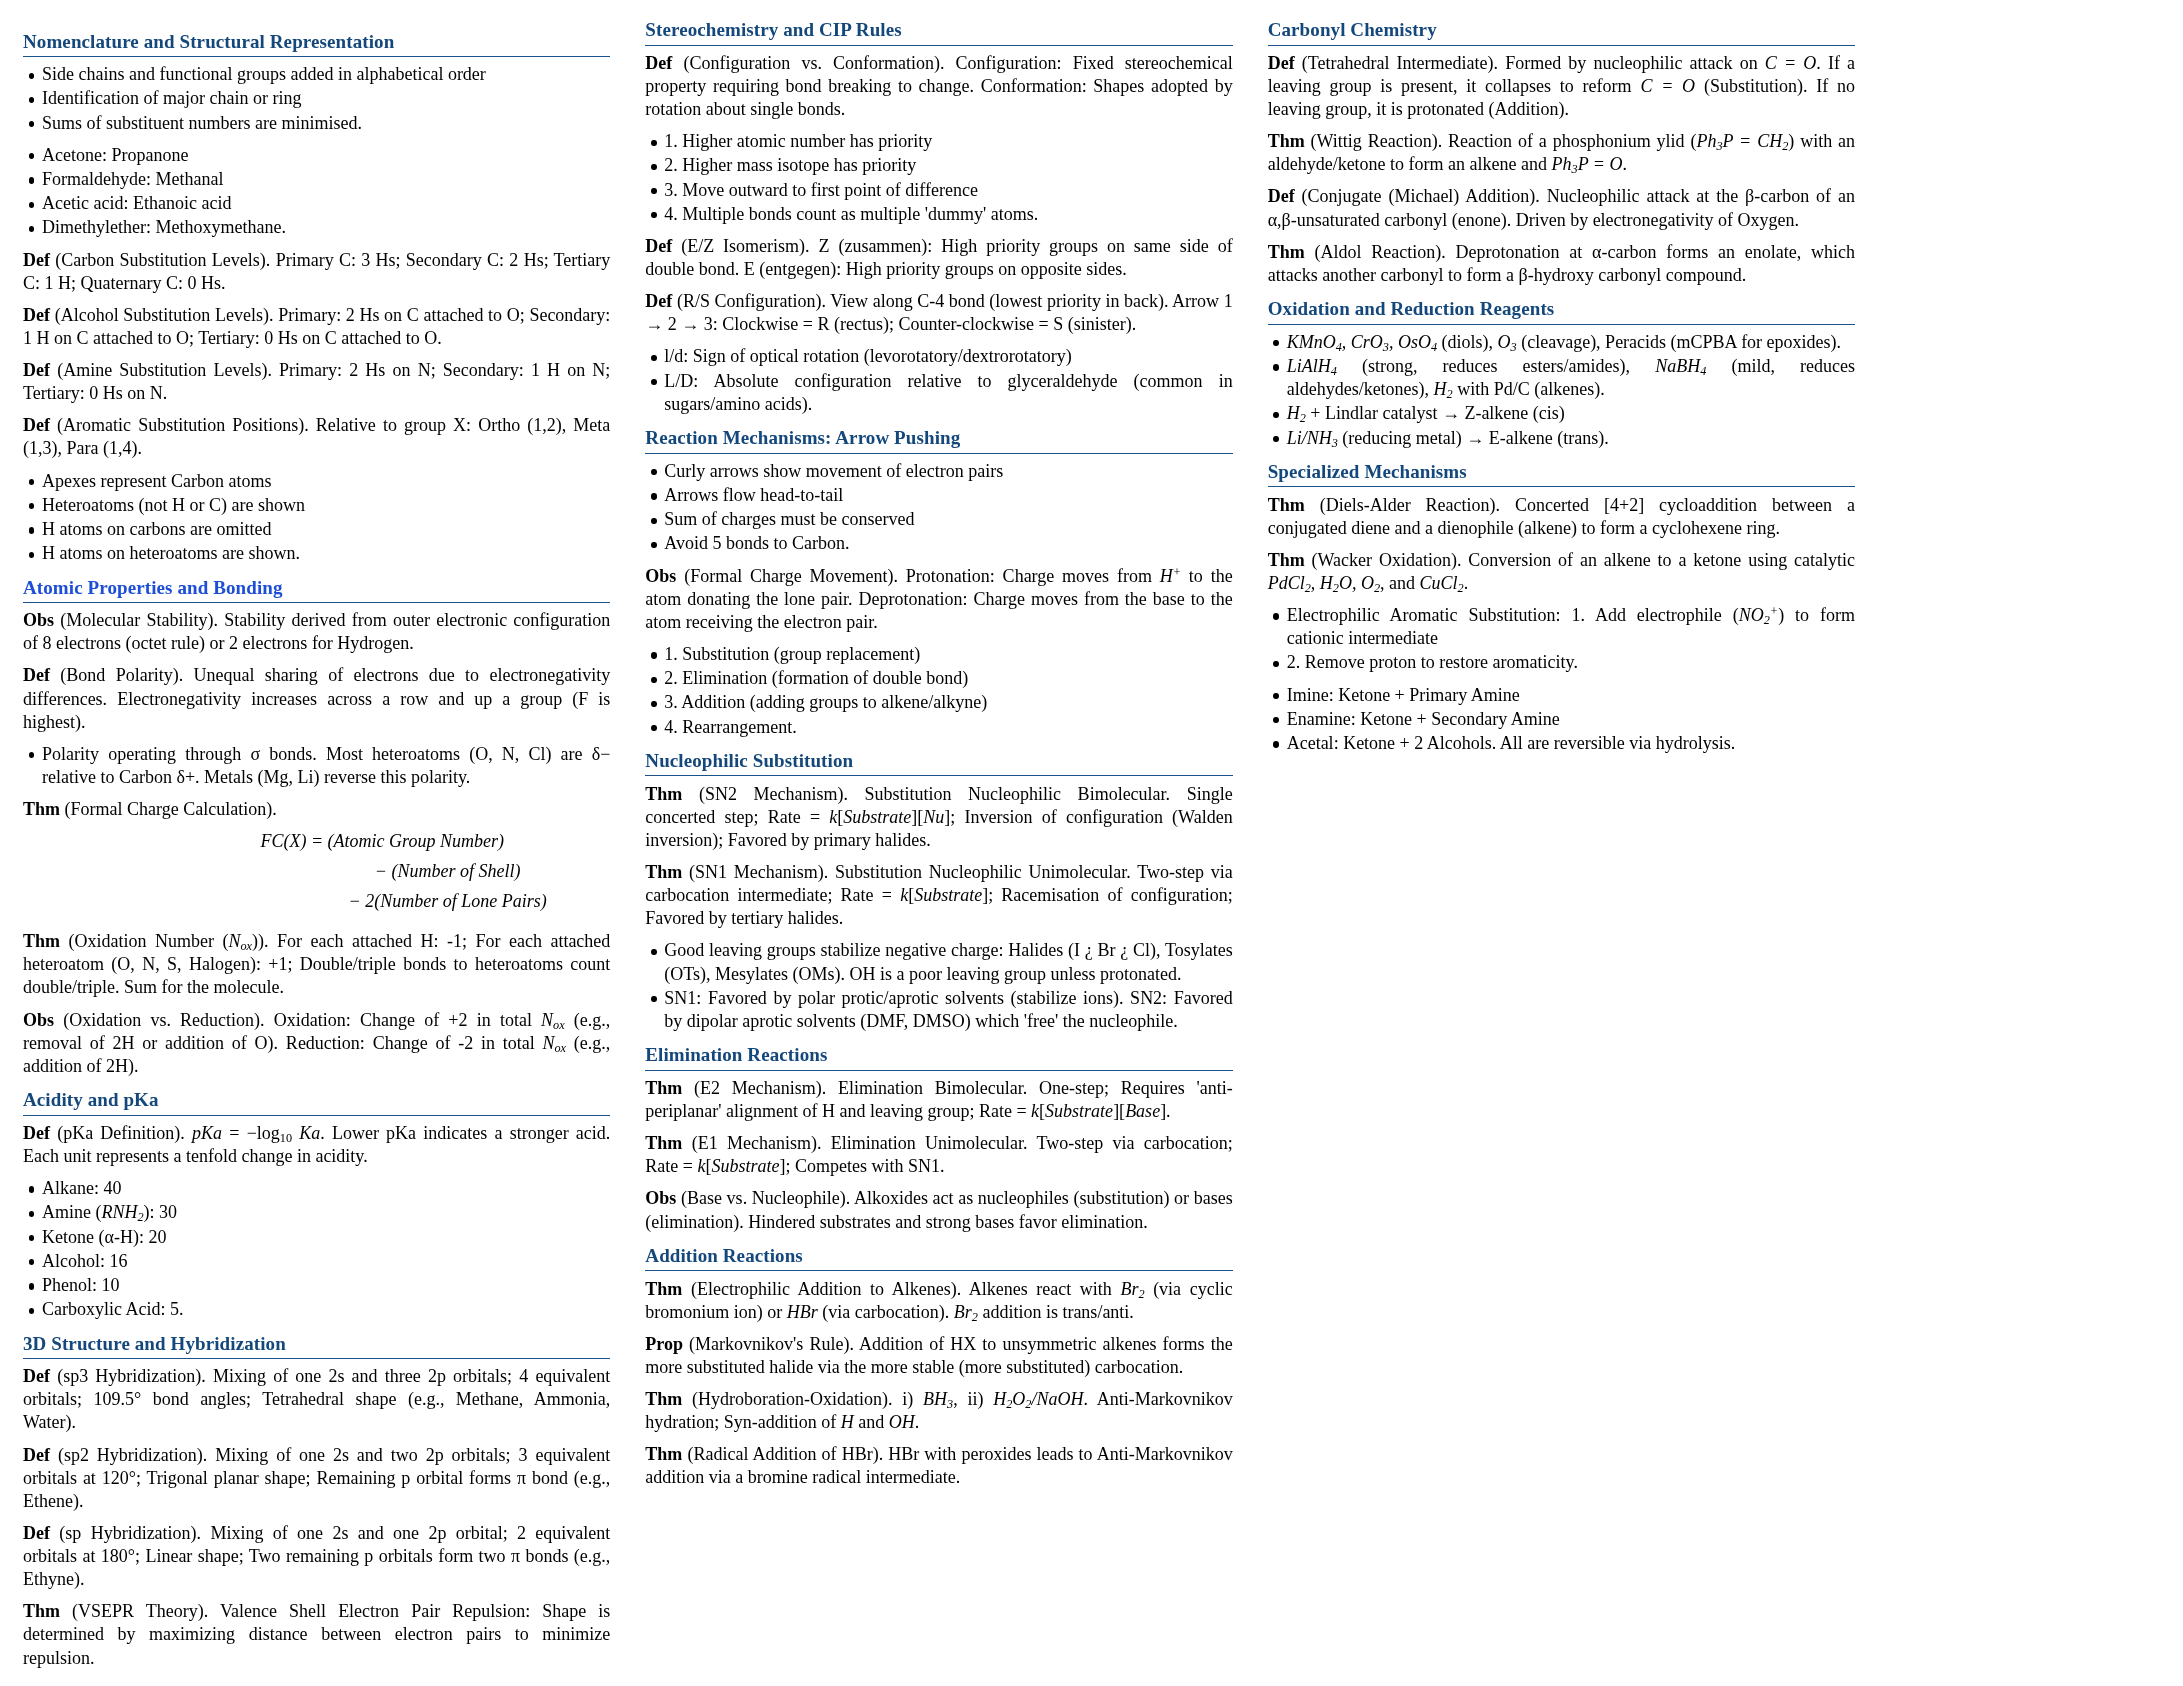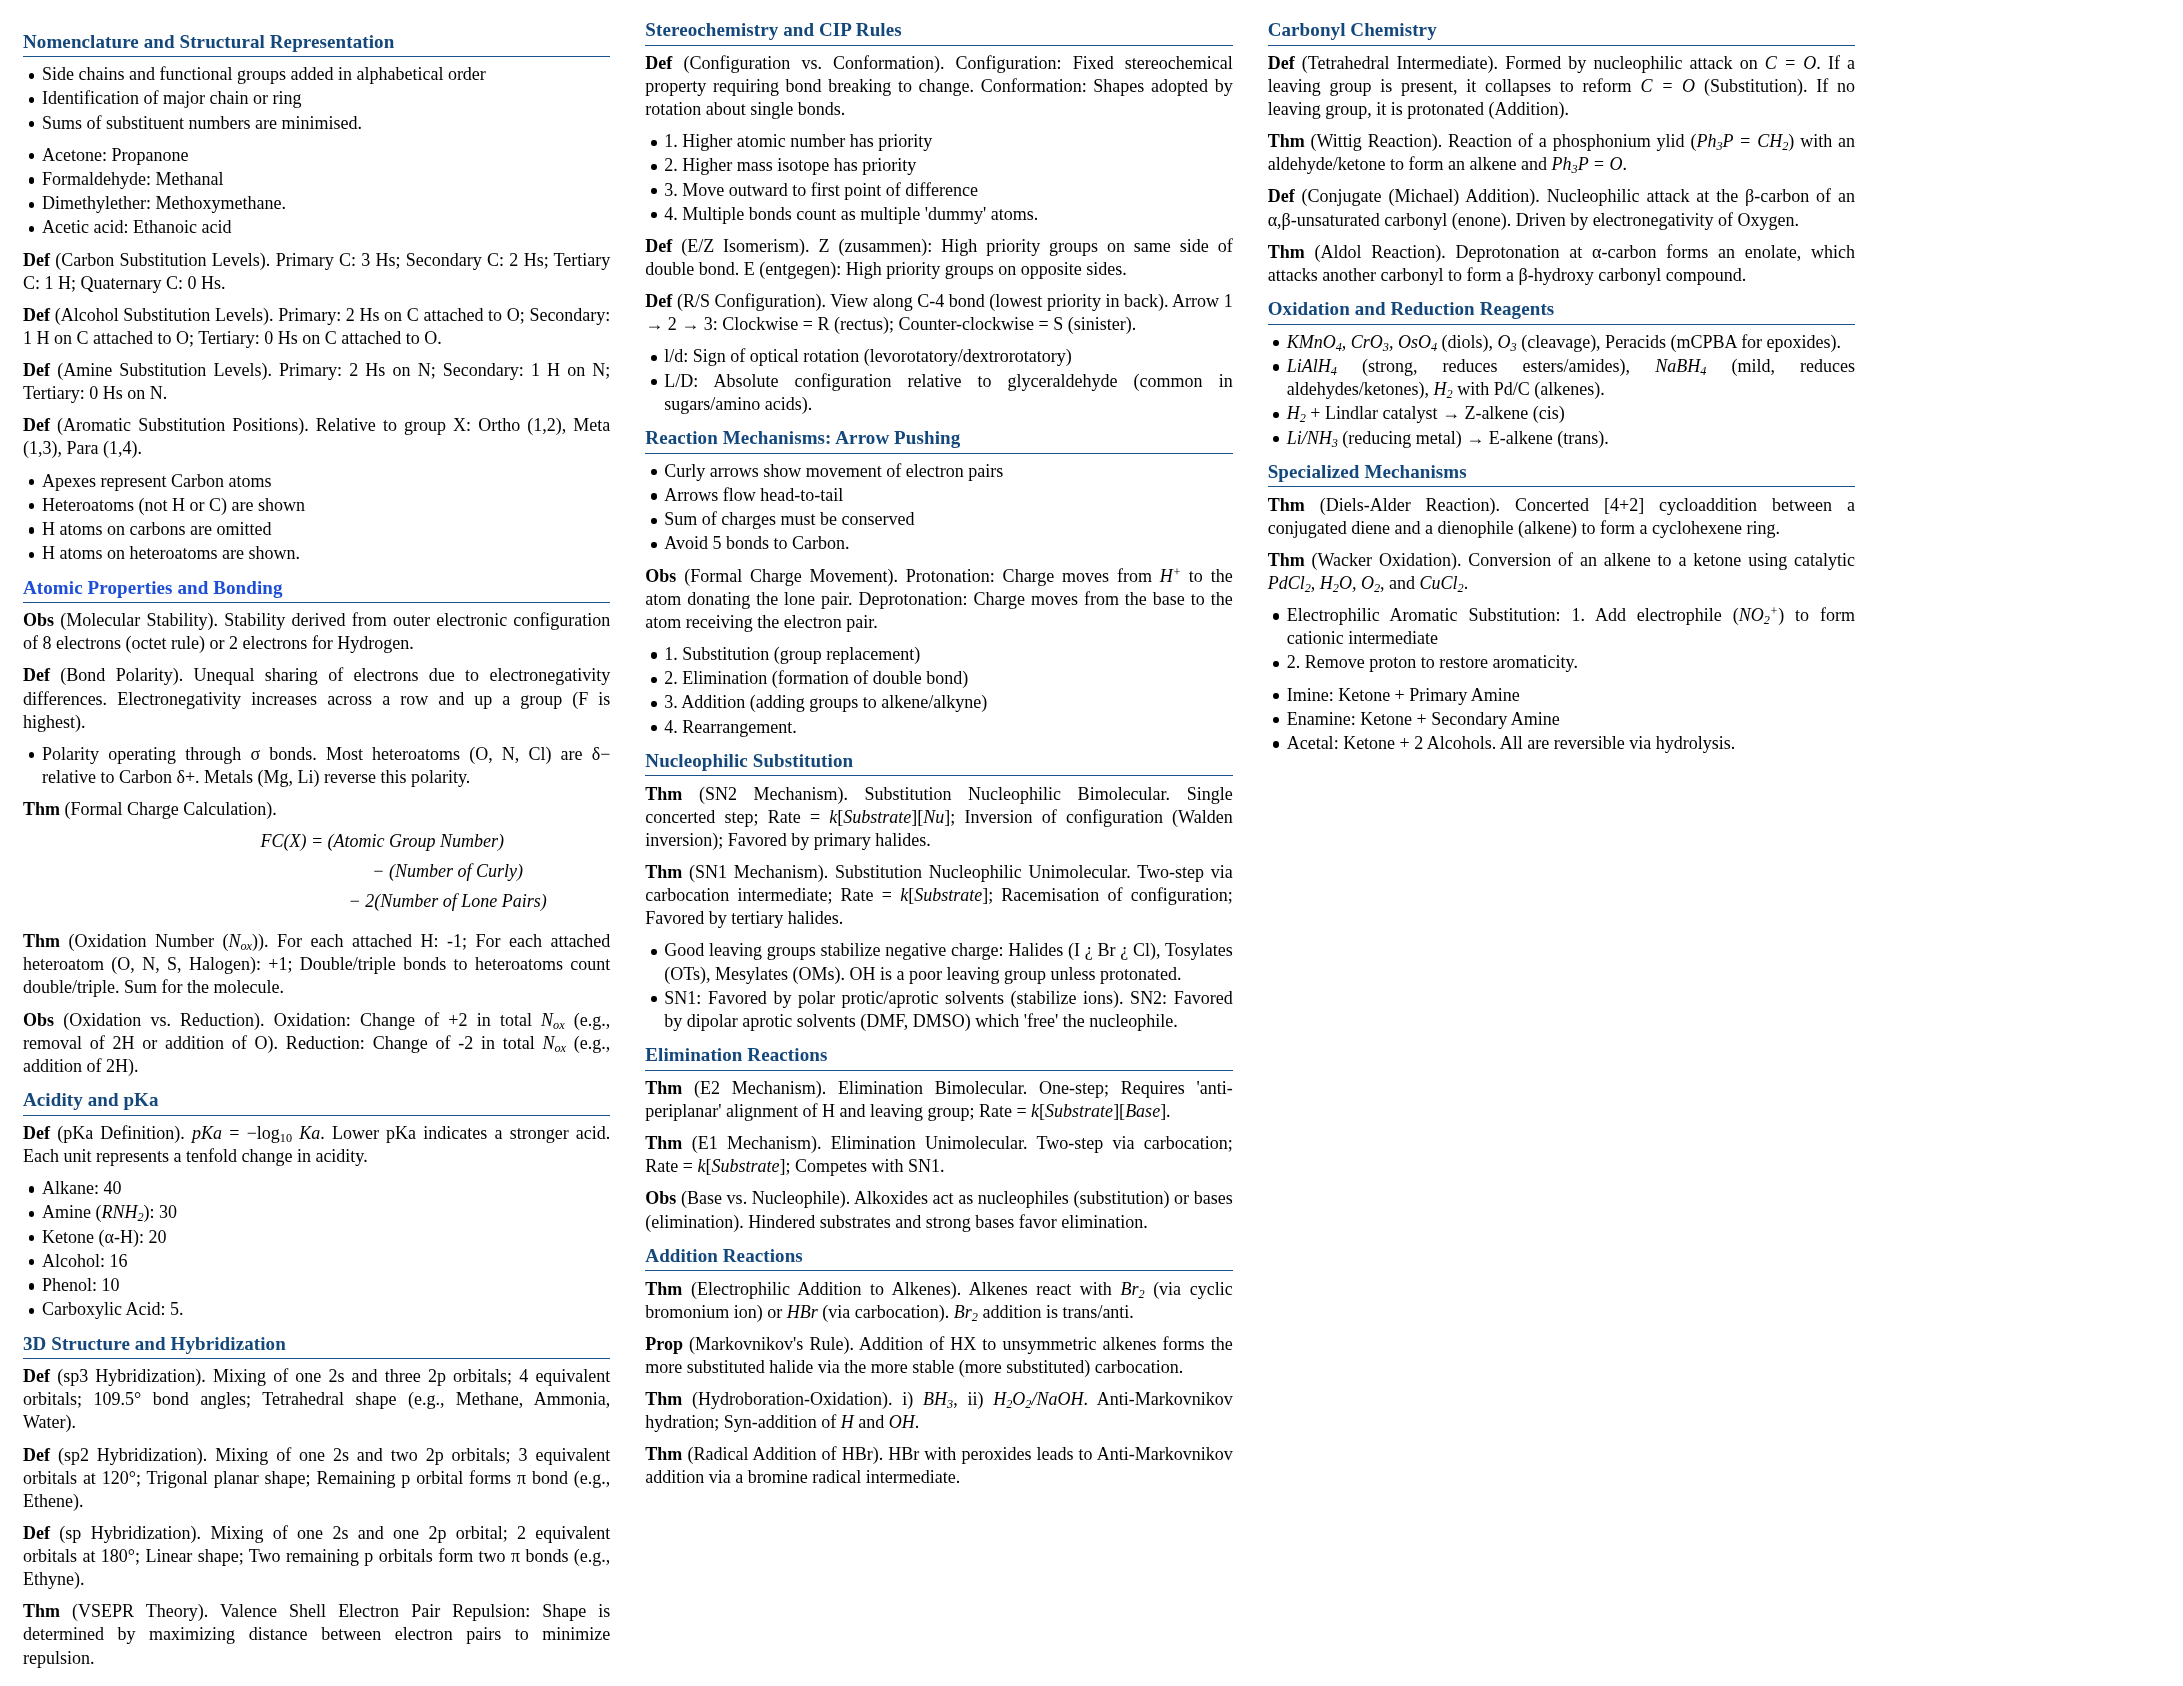--- a/index.html
+++ b/index.html
@@ -103,22 +103,22 @@
     <div class="section-title" style="color: rgb(20, 72, 124);">Nomenclature and Structural Representation</div>
     <hr class="section-rule" style="border-top-color: rgb(27, 82, 136);">
     <ul class="bullets">
       <li>Side chains and functional groups added in alphabetical order</li>
       <li>Identification of major chain or ring</li>
       <li>Sums of substituent numbers are minimised.</li>
     </ul>
     <ul class="bullets">
       <li>Acetone: Propanone</li>
       <li>Formaldehyde: Methanal</li>
+      <li>Acetic acid: Ethanoic acid</li>
       <li>Dimethylether: Methoxymethane.</li>
-      <li>Acetic acid: Ethanoic acid</li>
     </ul>
     <p class="para"><span class="lead">Def</span> <span>(Carbon Substitution Levels).</span> <span>Primary C: 3 Hs; Secondary C: 2 Hs; Tertiary C: 1 H; Quaternary C: 0 Hs.</span></p>
     <p class="para"><span class="lead">Def</span> <span>(Alcohol Substitution Levels).</span> <span>Primary: 2 Hs on C attached to O; Secondary: 1 H on C attached to O; Tertiary: 0 Hs on C attached to O.</span></p>
     <p class="para"><span class="lead">Def</span> <span>(Amine Substitution Levels).</span> <span>Primary: 2 Hs on N; Secondary: 1 H on N; Tertiary: 0 Hs on N.</span></p>
     <p class="para"><span class="lead">Def</span> <span>(Aromatic Substitution Positions).</span> <span>Relative to group X: Ortho (1,2), Meta (1,3), Para (1,4).</span></p>
     <ul class="bullets">
       <li>Apexes represent Carbon atoms</li>
       <li>Heteroatoms (not H or C) are shown</li>
       <li>H atoms on carbons are omitted</li>
       <li>H atoms on heteroatoms are shown.</li>
@@ -129,21 +129,21 @@
     <div class="section-title" style="color: #1d4ed8;">Atomic Properties and Bonding</div>
     <hr class="section-rule" style="border-top-color: rgb(27, 82, 136);">
     <p class="para"><span class="lead">Obs</span> <span>(Molecular Stability).</span> <span>Stability derived from outer electronic configuration of 8 electrons (octet rule) or 2 electrons for Hydrogen.</span></p>
     <p class="para"><span class="lead">Def</span> <span>(Bond Polarity).</span> <span>Unequal sharing of electrons due to electronegativity differences. Electronegativity increases across a row and up a group (F is highest).</span></p>
     <ul class="bullets">
       <li>Polarity operating through σ bonds. Most heteroatoms (O, N, Cl) are δ− relative to Carbon δ+. Metals (Mg, Li) reverse this polarity.</li>
     </ul>
     <p class="para"><span class="lead">Thm</span> <span>(Formal Charge Calculation).</span></p>
     <div class="eq-block">
       <div class="eq-line l1">FC(X) = (Atomic Group Number)</div>
-      <div class="eq-line l2">− (Number of Curly)</div>
+      <div class="eq-line l2">− (Number of Shell)</div>
       <div class="eq-line l3">− 2(Number of Lone Pairs)</div>
     </div>
     <p class="para"><span class="lead">Thm</span> <span>(Oxidation Number (<span class="mi">N<sub>ox</sub></span>)).</span> <span>For each attached H: -1; For each attached heteroatom (O, N, S, Halogen): +1; Double/triple bonds to heteroatoms count double/triple. Sum for the molecule.</span></p>
     <p class="para"><span class="lead">Obs</span> <span>(Oxidation vs. Reduction).</span> <span>Oxidation: Change of +2 in total <span class="mi">N<sub>ox</sub></span> (e.g., removal of 2H or addition of O). Reduction: Change of -2 in total <span class="mi">N<sub>ox</sub></span> (e.g., addition of 2H).</span></p>
   </div>
 
   <div class="section">
     <div class="section-title" style="color: rgb(20, 72, 124);">Acidity and pKa</div>
     <hr class="section-rule" style="border-top-color: rgb(27, 82, 136);">
     <p class="para"><span class="lead">Def</span> <span>(pKa Definition).</span> <span><span class="mi">pKa</span> = −log<sub>10</sub> <span class="mi">Ka</span>. Lower pKa indicates a stronger acid. Each unit represents a tenfold change in acidity.</span></p>

